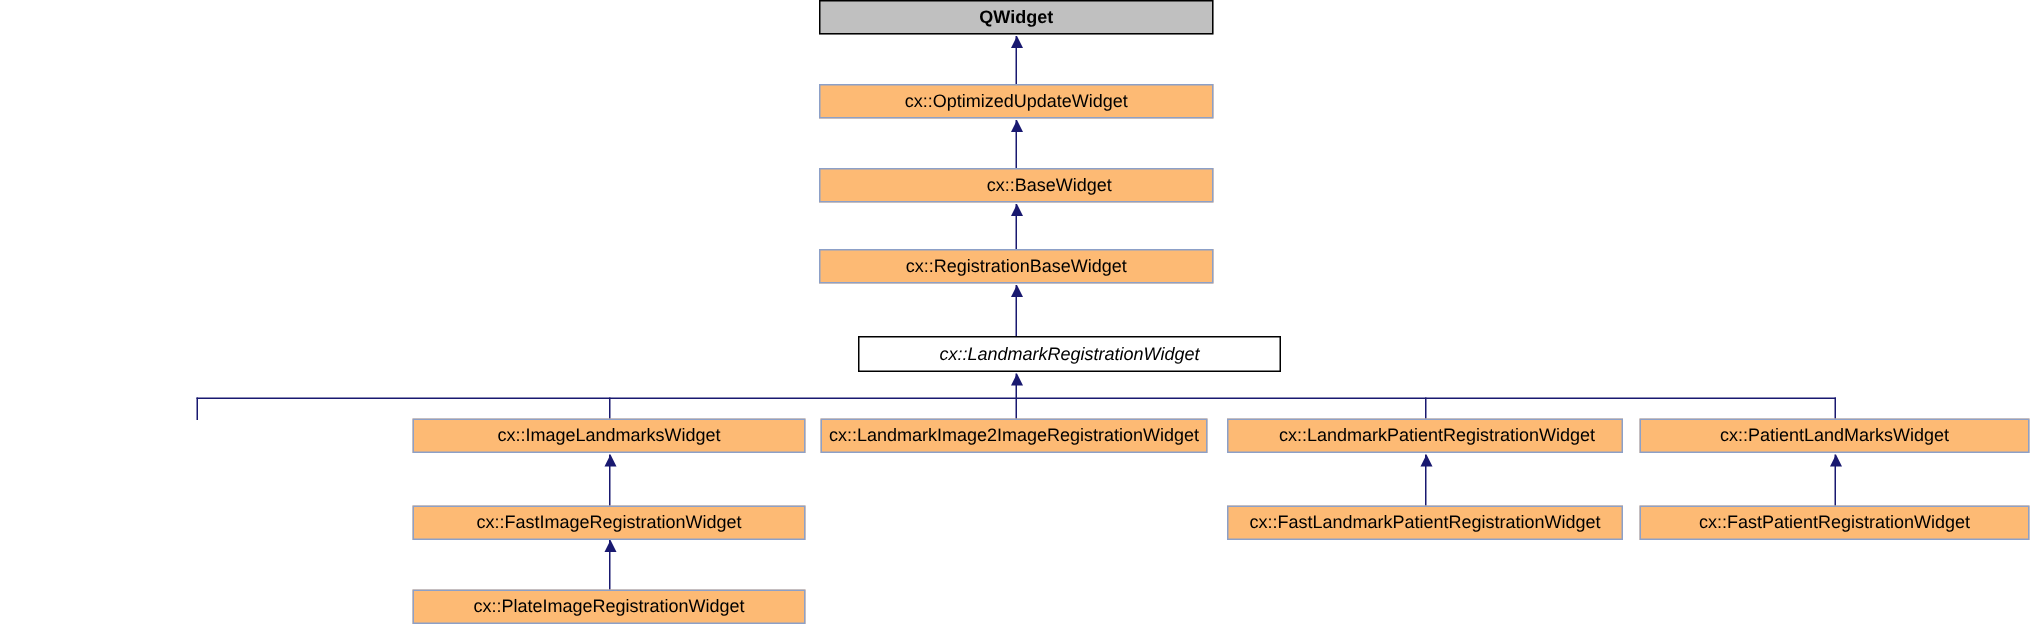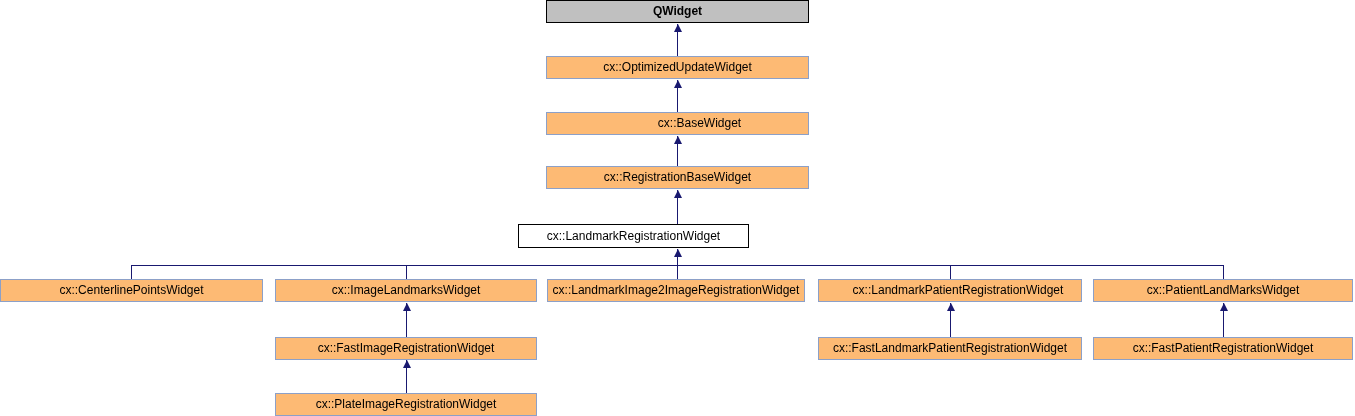--- a/index.html
+++ b/index.html
@@ -89,23 +89,22 @@
   <div class="arrowhead" style="left:1219.5px;top:303px;"></div>
 
   <div class="node node-external" style="left:546px;top:0px;width:263px;height:23px;font-weight:bold;">QWidget</div>
 
   <div class="node" style="left:546px;top:56px;width:263px;height:23px;">cx::OptimizedUpdateWidget</div>
 
   <div class="node" style="left:546px;top:112px;width:263px;height:23px;padding-left:44px;">cx::BaseWidget</div>
 
   <div class="node" style="left:546px;top:166px;width:263px;height:23px;">cx::RegistrationBaseWidget</div>
 
-  <div class="node node-current" style="left:518px;top:224px;width:231px;height:24px;line-height:22px;">cx::LandmarkRegistrationWidget</div>
+  <div class="node node-current" style="left:572px;top:224px;width:282px;height:24px;line-height:22px;font-style:italic;">cx::LandmarkRegistrationWidget</div>
 
-  <div class="node" style="left:0px;top:279px;width:263px;height:23px;">cx::CenterlinePointsWidget</div>
 
   <div class="node" style="left:275px;top:279px;width:262px;height:23px;text-align:center;">cx::ImageLandmarksWidget</div>
 
   <div class="node" style="left:547px;top:279px;width:258px;height:23px;">cx::LandmarkImage2ImageRegistrationWidget</div>
 
   <div class="node" style="left:818px;top:279px;width:264px;height:23px;padding-left:16px;">cx::LandmarkPatientRegistrationWidget</div>
 
   <div class="node" style="left:1093px;top:279px;width:260px;height:23px;">cx::PatientLandMarksWidget</div>
 
   <div class="node" style="left:275px;top:337px;width:262px;height:23px;">cx::FastImageRegistrationWidget</div>

